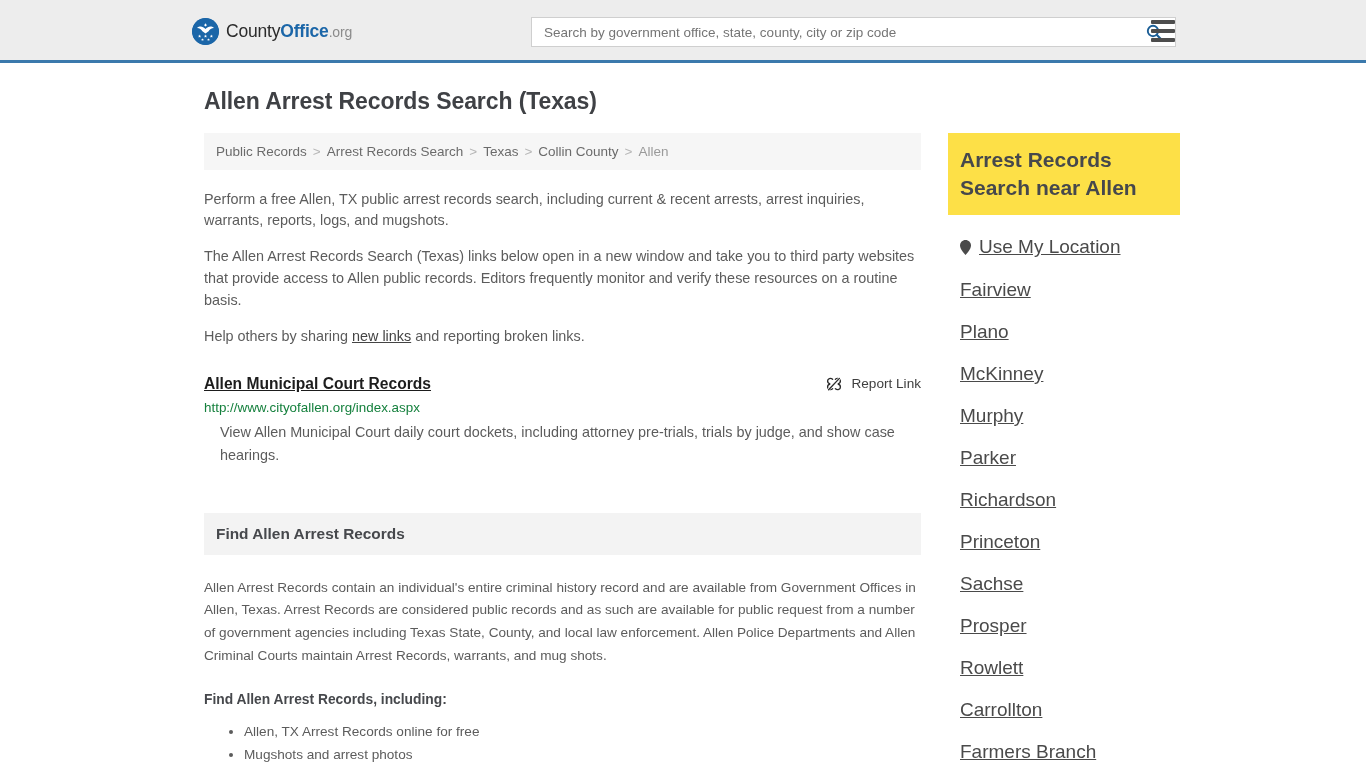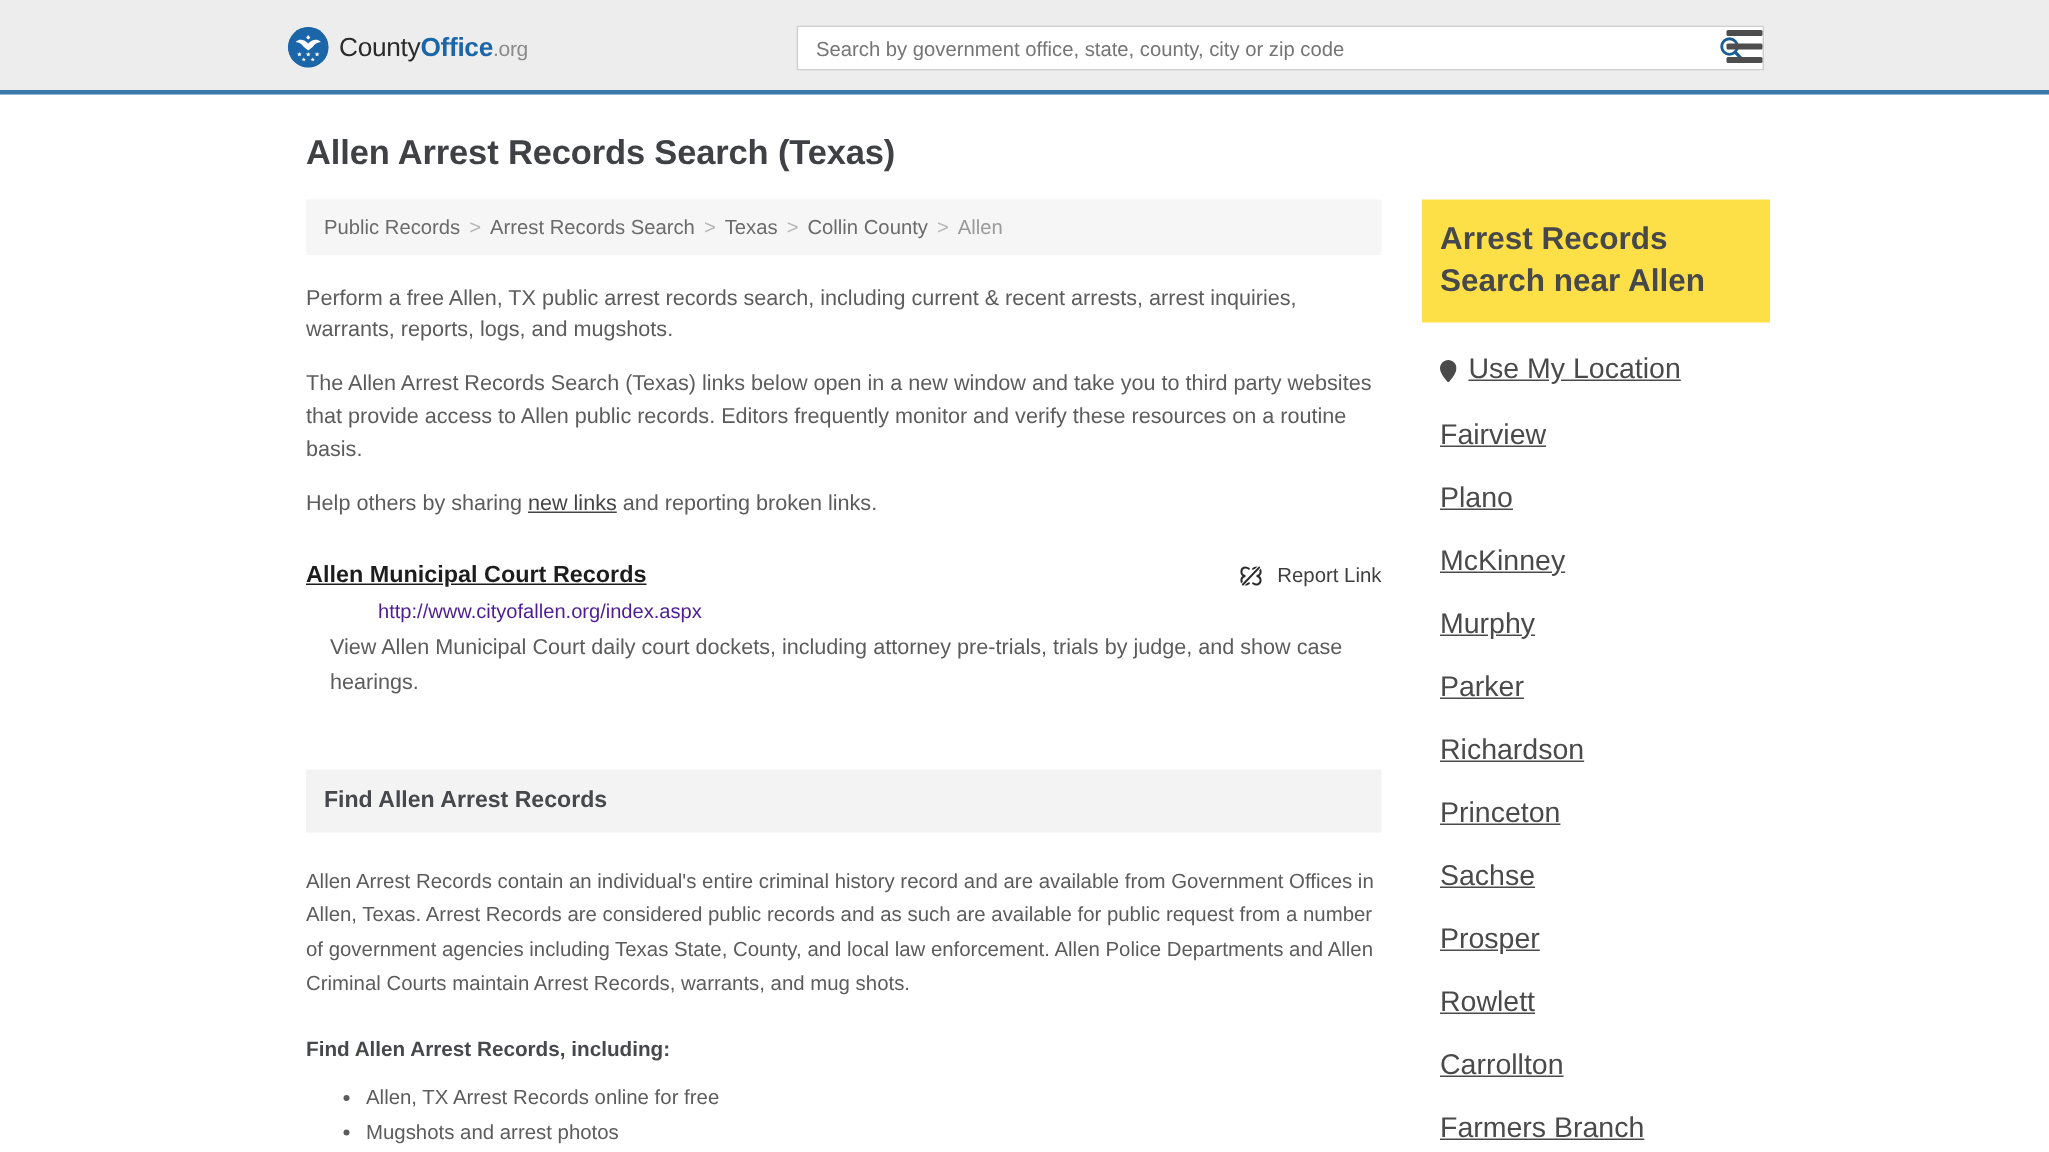--- a/index.html
+++ b/index.html
@@ -198,24 +198,23 @@
     font-size: 13.6px;
     color: #3f3f3f;
     text-decoration: none;
     white-space: nowrap;
     padding-top: 2px;
   }
   .result-url {
     display: block;
     margin-top: 6px;
     font-size: 13.4px;
-    color: #4c1d95;
+    color: #15803d;
     text-decoration: none;
     line-height: 1.3;
-    margin-left: 48px;
   }
   .result-desc {
     margin: 4px 0 0 16px;
     font-size: 14.4px;
     line-height: 1.62;
     color: #5c5c5c;
   }
 
   
   .section { margin-top: 45px; }

